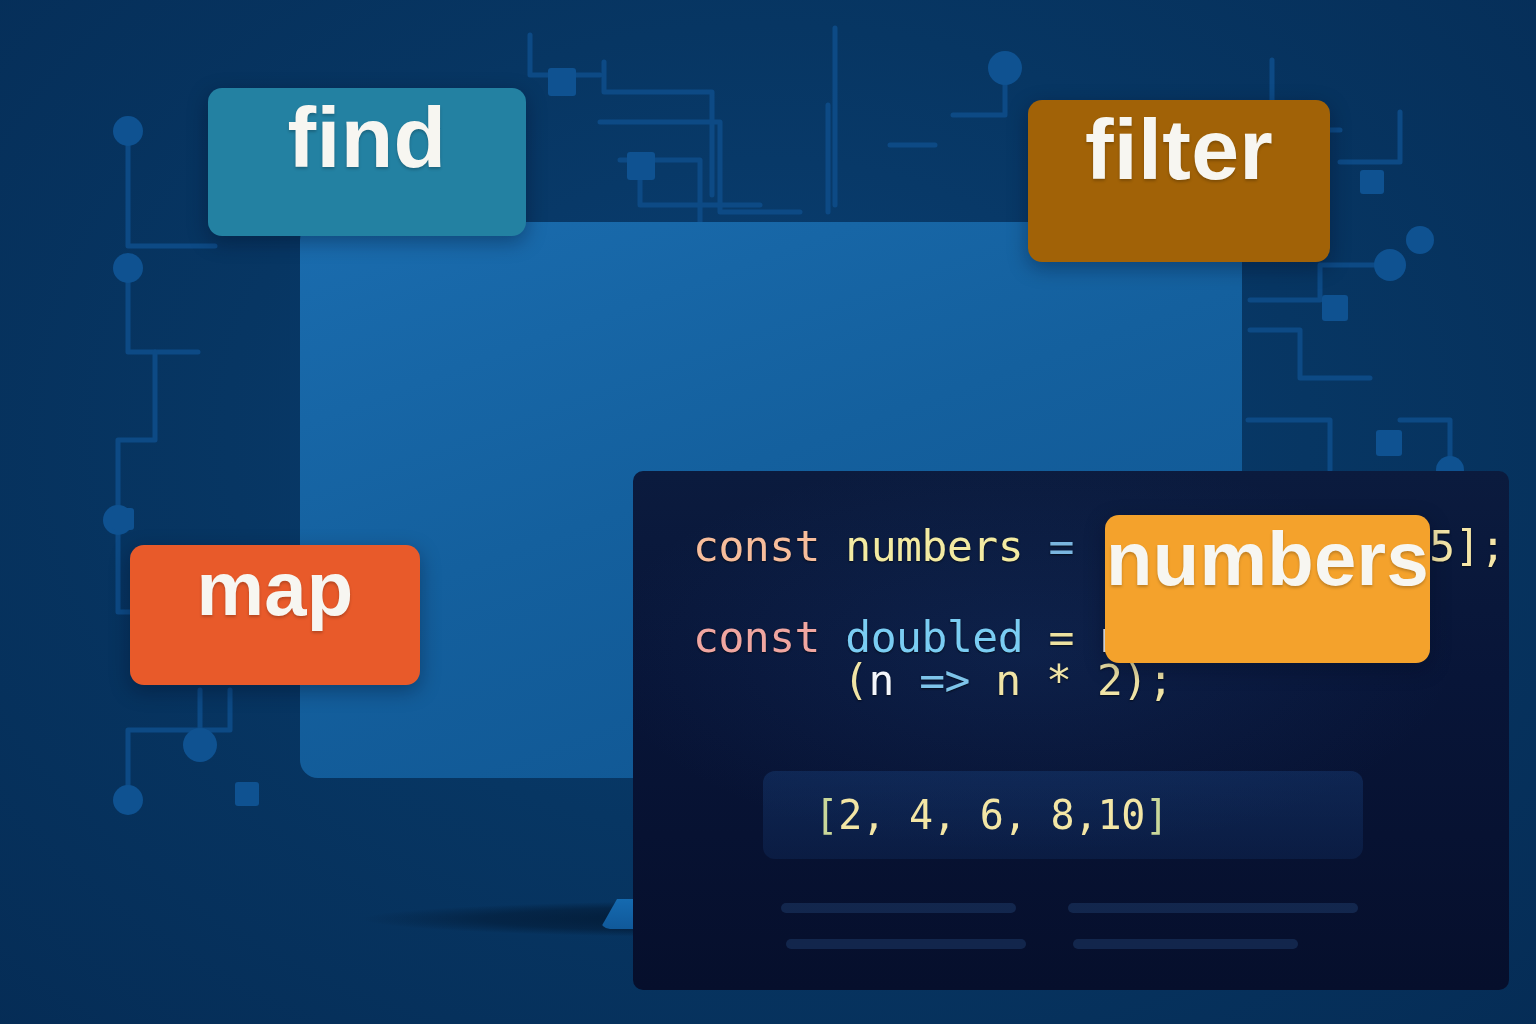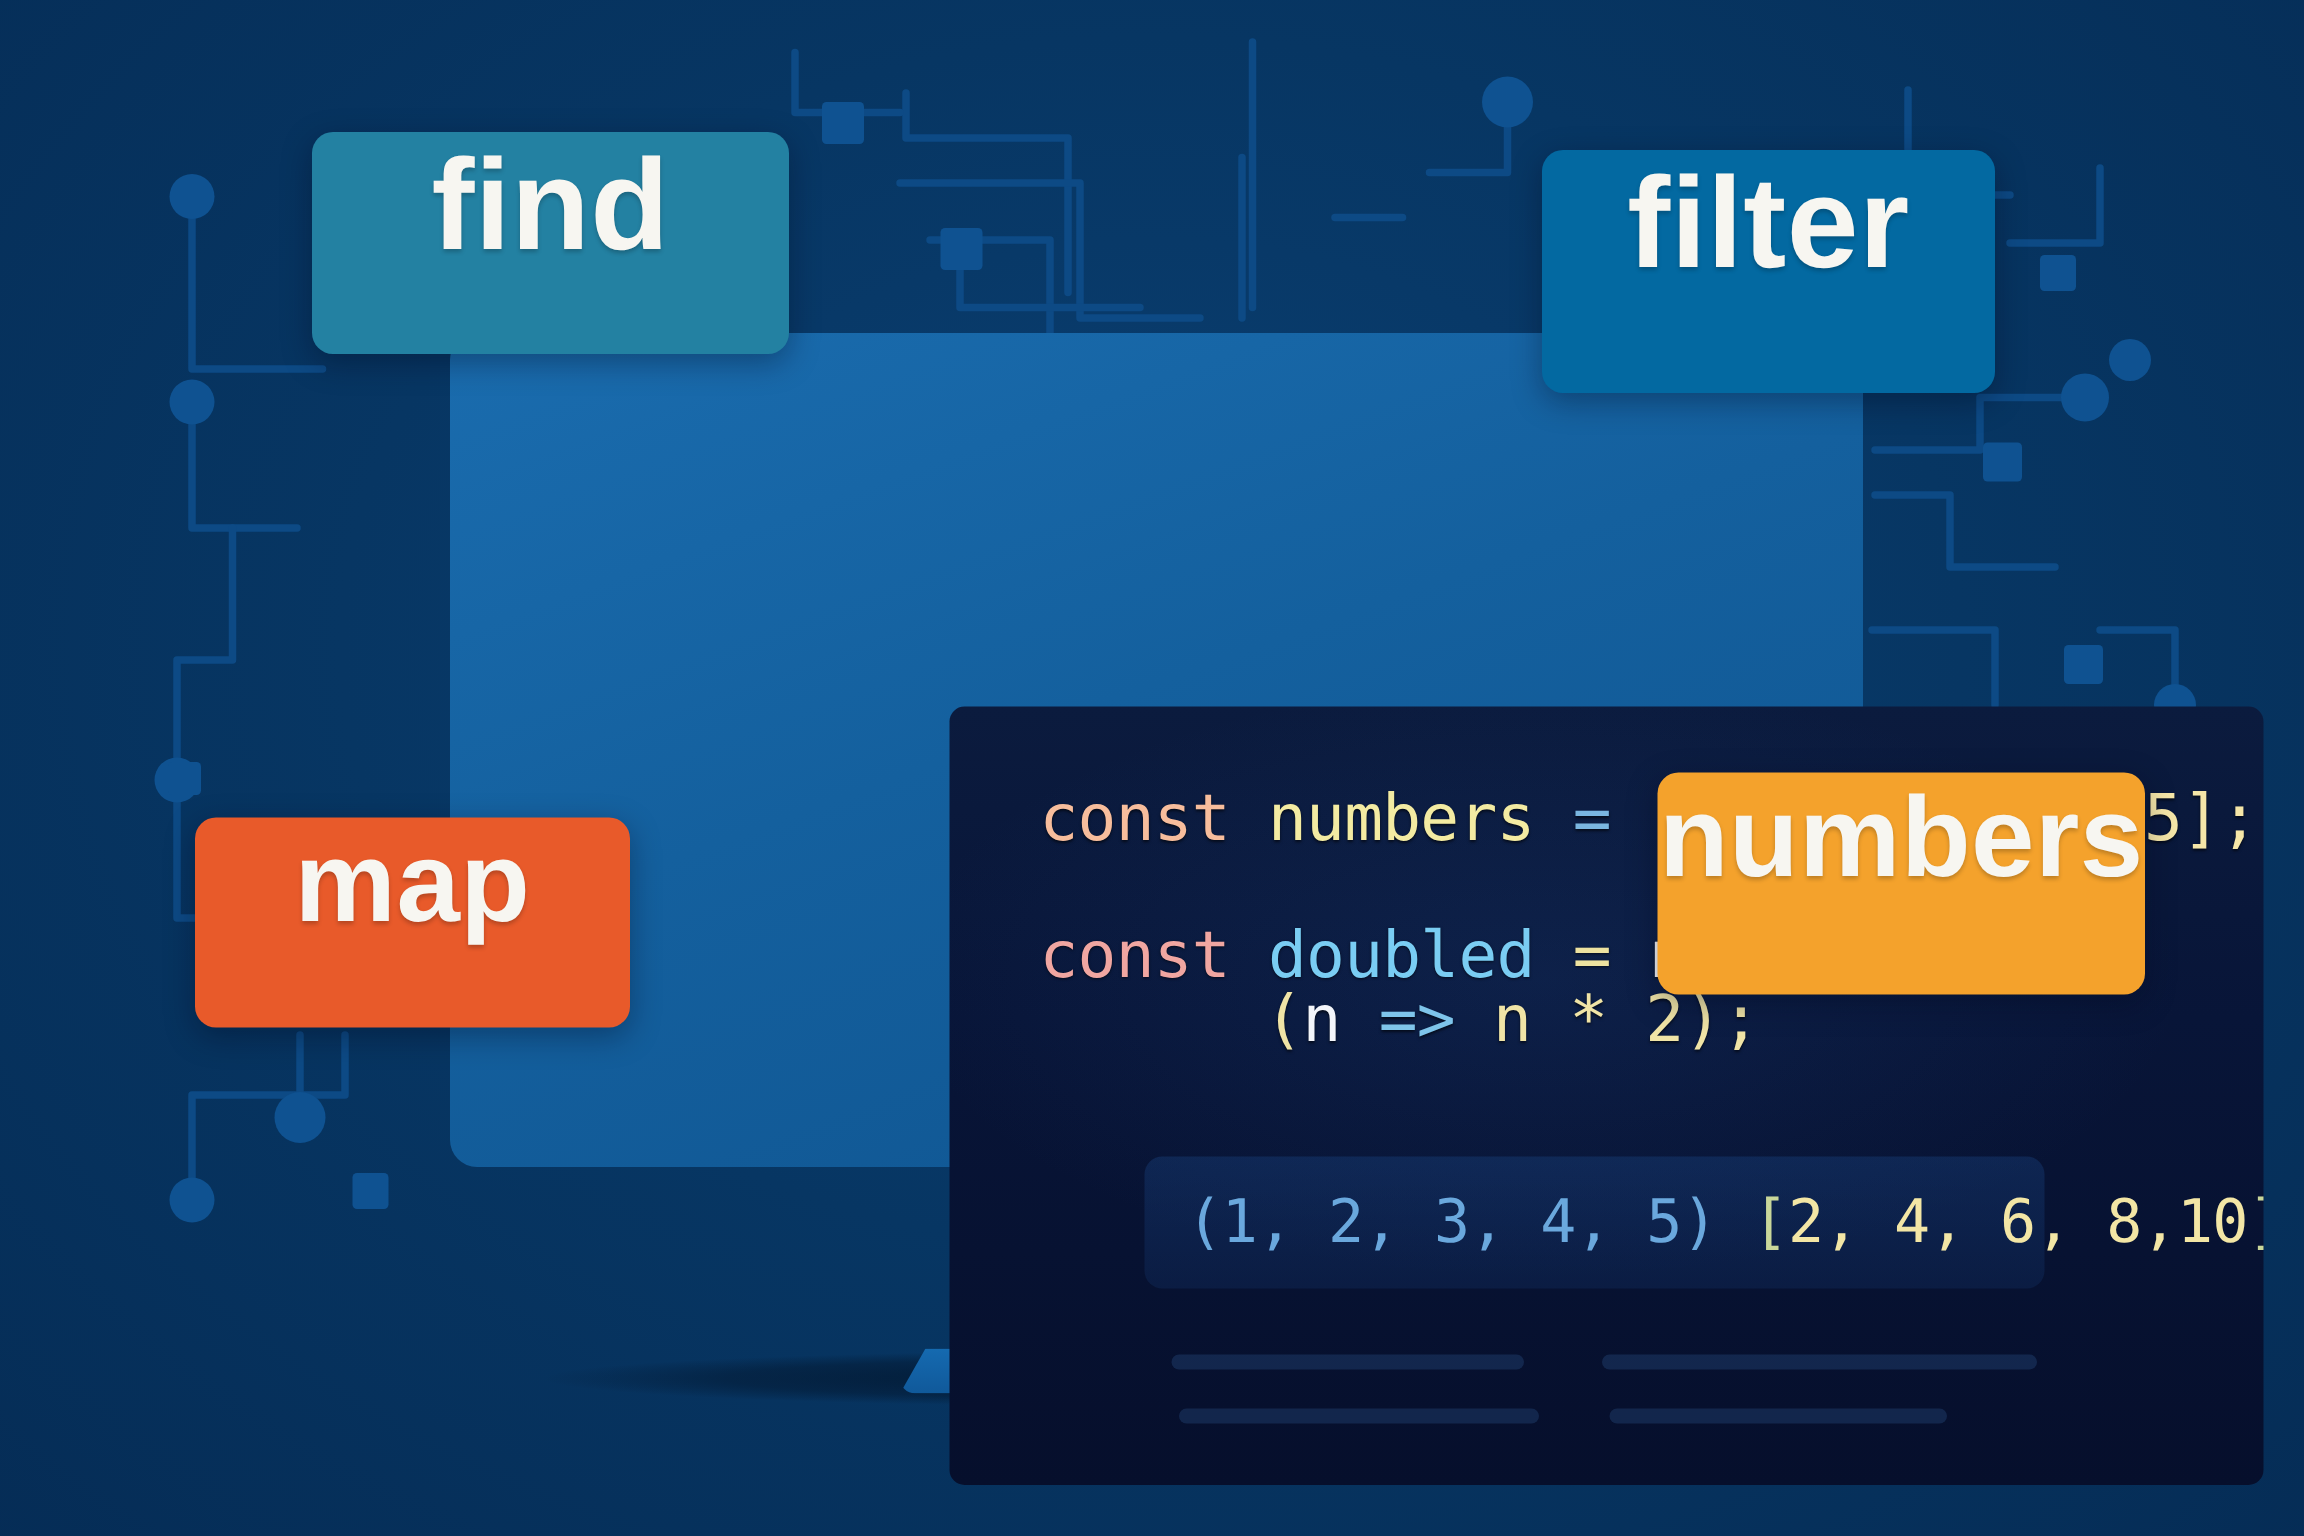--- a/index.html
+++ b/index.html
@@ -113,21 +113,21 @@
     position:absolute;
     display:flex; align-items:flex-start; justify-content:center;
     border-radius:14px;
     color:#f7f6f1;
     font-weight:700;
     letter-spacing:.3px;
     box-shadow:0 6px 20px rgba(0,10,30,.35);
     text-shadow:0 2px 3px rgba(0,0,0,.22);
   }
   #badge-find   { left:208px;  top:88px;  width:318px; height:148px; background:#2381a2; font-size:86px; }
-  #badge-filter { left:1028px; top:100px; width:302px; height:162px; background:#0369a1; font-size:86px; }
+  #badge-filter { left:1028px; top:100px; width:302px; height:162px; background:#a16207; font-size:86px; }
   #badge-map    { left:130px;  top:545px; width:290px; height:140px; background:#e85a2a; font-size:76px; }
   #badge-reduce { left:1105px; top:515px; width:325px; height:148px; background:#f4a22c; font-size:76px; }
 </style>
 </head>
 <body>
 
 <div id="stage">
 
   <div class="bg"></div>
 
@@ -199,21 +199,21 @@
       <div class="screen-glow"></div>
 
       <div class="code">
 
         <div class="code-line cl1"><span class="t-const1">const</span><span class="t-ident-y"> numbers</span><span class="t-eq-blue"> = </span><span class="t-array">[1, 2, 3, 4, 5];</span></div>
 
         <div class="code-line cl2"><span class="t-const2">const</span><span class="t-doubled"> doubled</span><span class="t-eq-yellow"> = </span><span class="t-white">numbers.</span><span class="t-map">map</span></div>
 
         <div class="code-line cl3"><span class="t-paren">(</span><span class="t-white">n</span><span class="t-arrow"> =&gt; </span><span class="t-paren">n * 2);</span></div>
 
-        <div class="output-row"><span class="out-in">(1, 2, 3, 4, 5)</span><span class="out-in"> </span><span class="out-brk">[</span><span class="out-out">2, 4, 6, 8,10</span><span class="out-brk">]</span></div>
+        <div class="output-row"><span class="out-in"> </span><span class="out-brk">[</span><span class="out-out">2, 4, 6, 8,10</span><span class="out-brk">]</span></div>
 
         <div class="ph" style="left:148px; top:432px; width:235px;"></div>
         <div class="ph" style="left:435px; top:432px; width:290px;"></div>
         <div class="ph" style="left:153px; top:468px; width:240px;"></div>
         <div class="ph" style="left:440px; top:468px; width:225px;"></div>
 
       </div>
     </div>
   </div>
 

